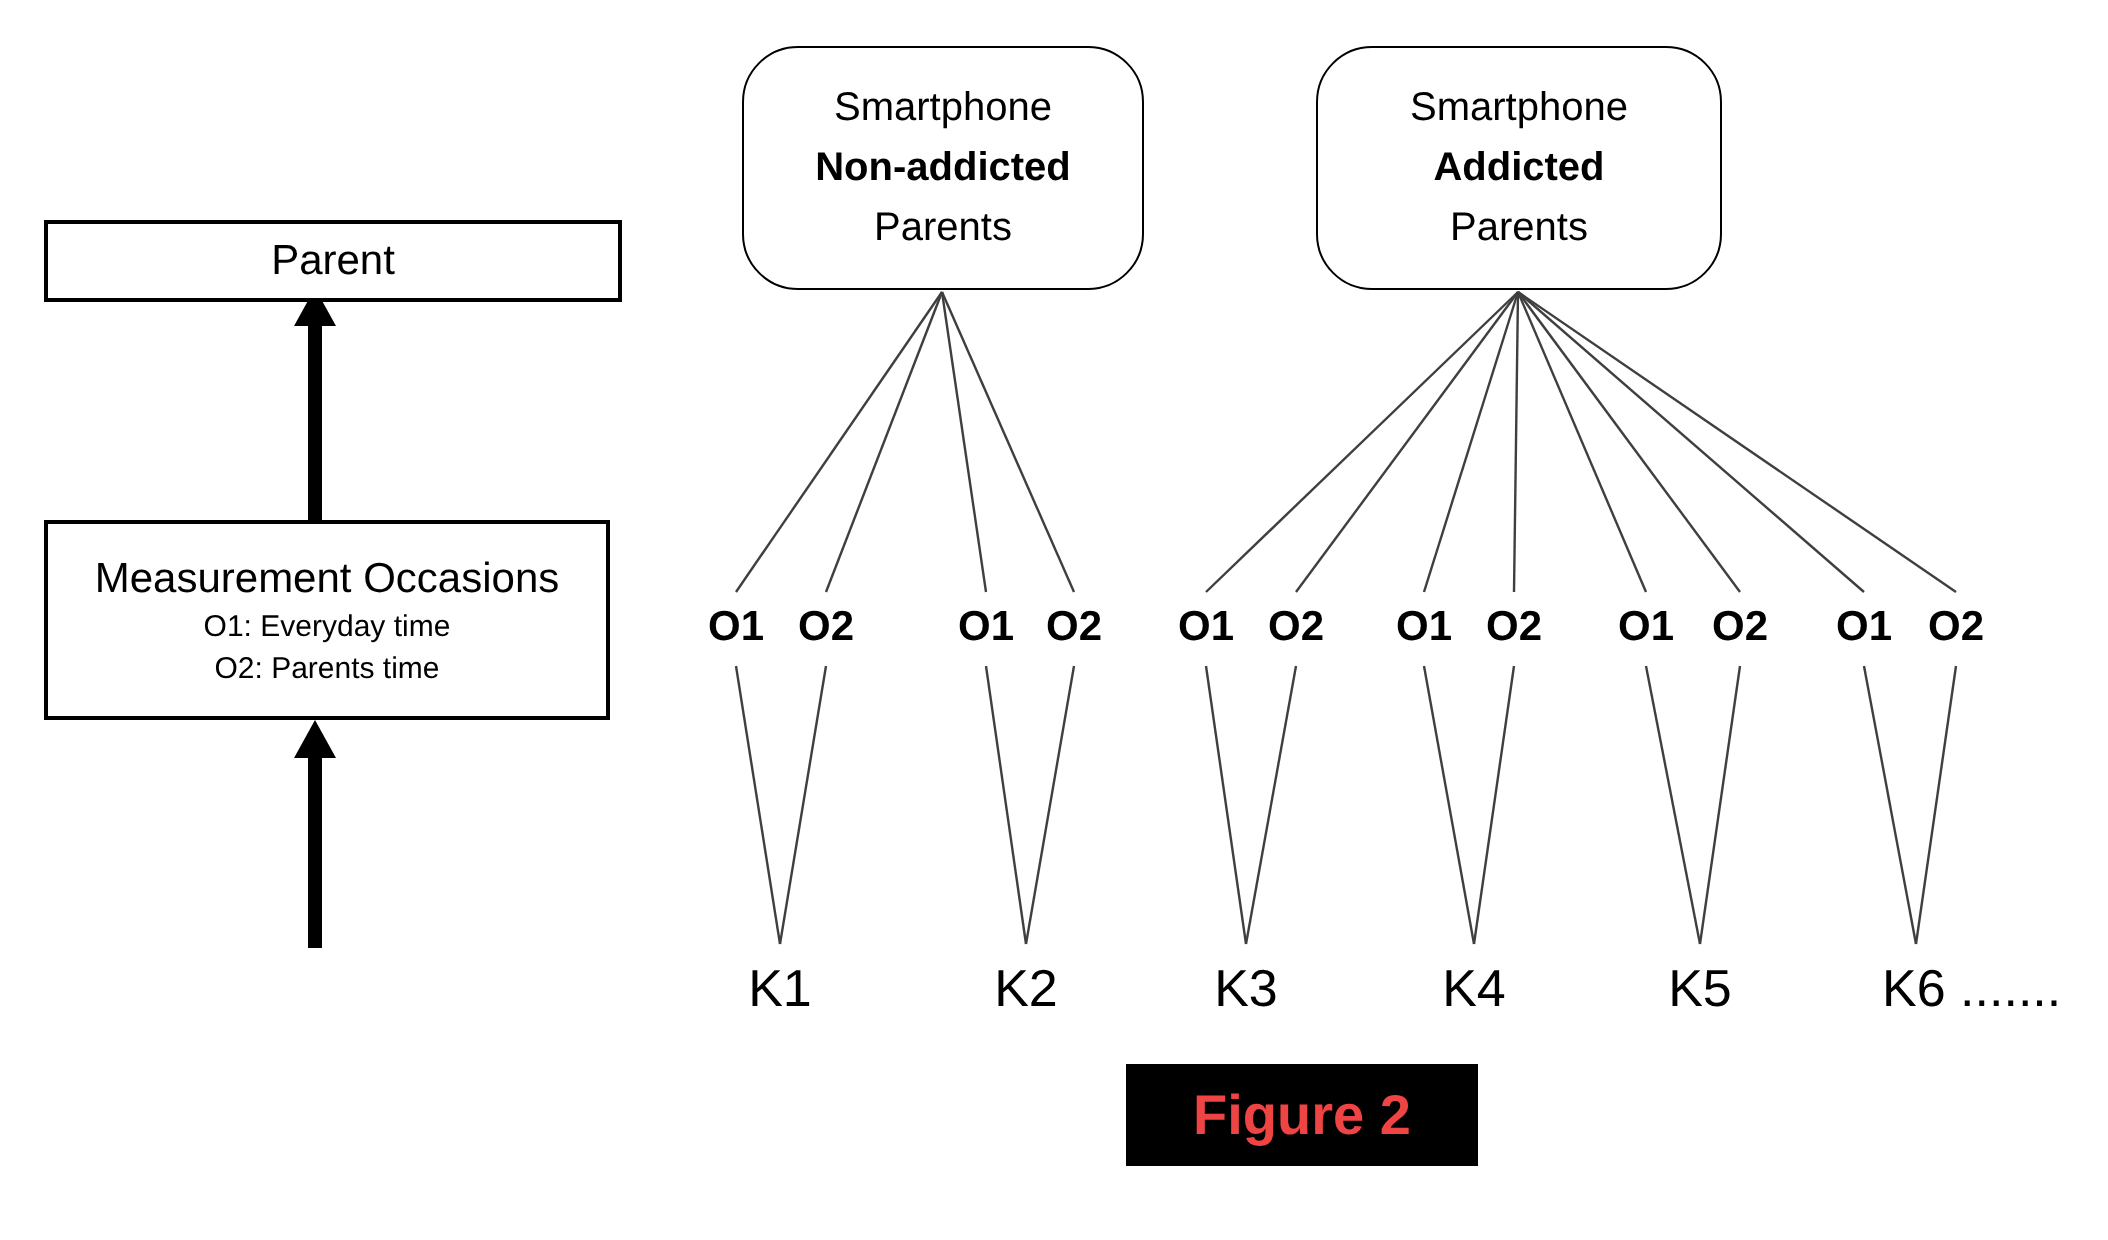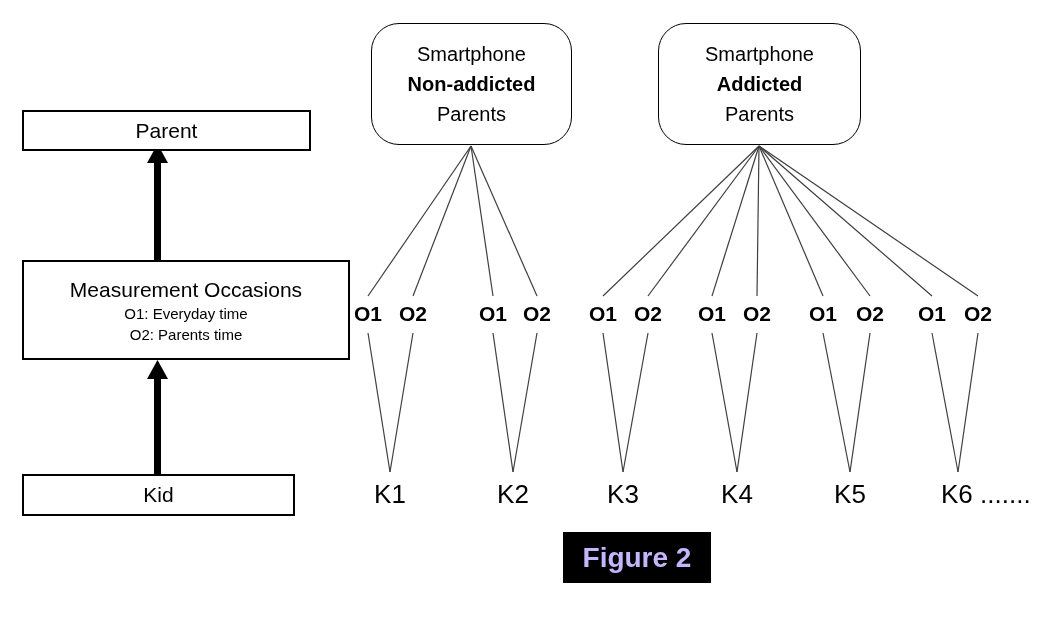--- a/index.html
+++ b/index.html
@@ -20,21 +20,21 @@
     background: #fff;
     display: flex;
     align-items: center;
     justify-content: center;
     box-sizing: border-box;
     text-align: center;
   }
   .parent-box { left: 22px; top: 110px; width: 289px; height: 41px; font-size: 21px; }
   .kid-box    { left: 22px; top: 474px; width: 273px; height: 42px; font-size: 21px; }
   .measurement-box {
-    left: 22px; top: 260px; width: 328px; height: 100px;
+    left: 22px; top: 260px; width: 283px; height: 100px;
     flex-direction: column; justify-content: center;
   }
   .mo-title { font-size: 21px; line-height: 27px; }
   .mo-sub   { font-size: 15px; line-height: 21px; }
 
   .rbox {
     position: absolute;
     border: 1.5px solid #000;
     border-radius: 28px;
     background: #fff;
@@ -63,23 +63,23 @@
     position: absolute;
     top: 479px;
     transform: translateX(-50%);
     font-size: 26px;
     white-space: nowrap;
   }
   .klabel.k6 { transform: none; }
 
   .figure-label {
     position: absolute;
-    left: 563px; top: 532px; width: 148px; height: 51px;
+    left: 563px; top: 532px; width: 176px; height: 51px;
     background: #000;
-    color: #c4b5fd;
+    color: #ef4444;
     font-weight: bold;
     font-size: 28px;
     display: flex;
     align-items: center;
     justify-content: center;
   }
 </style>
 </head>
 <body>
 
@@ -133,23 +133,20 @@
   <div class="box parent-box">
     <span>Parent</span>
   </div>
 
   <div class="box measurement-box">
     <div class="mo-title">Measurement Occasions</div>
     <div class="mo-sub">O1: Everyday time</div>
     <div class="mo-sub">O2: Parents time</div>
   </div>
 
-  <div class="box kid-box">
-    <span>Kid</span>
-  </div>
 
   <div class="rbox group1">
     <div>Smartphone</div>
     <div class="bold">Non-addicted</div>
     <div>Parents</div>
   </div>
 
   <div class="rbox group2">
     <div>Smartphone</div>
     <div class="bold">Addicted</div>

